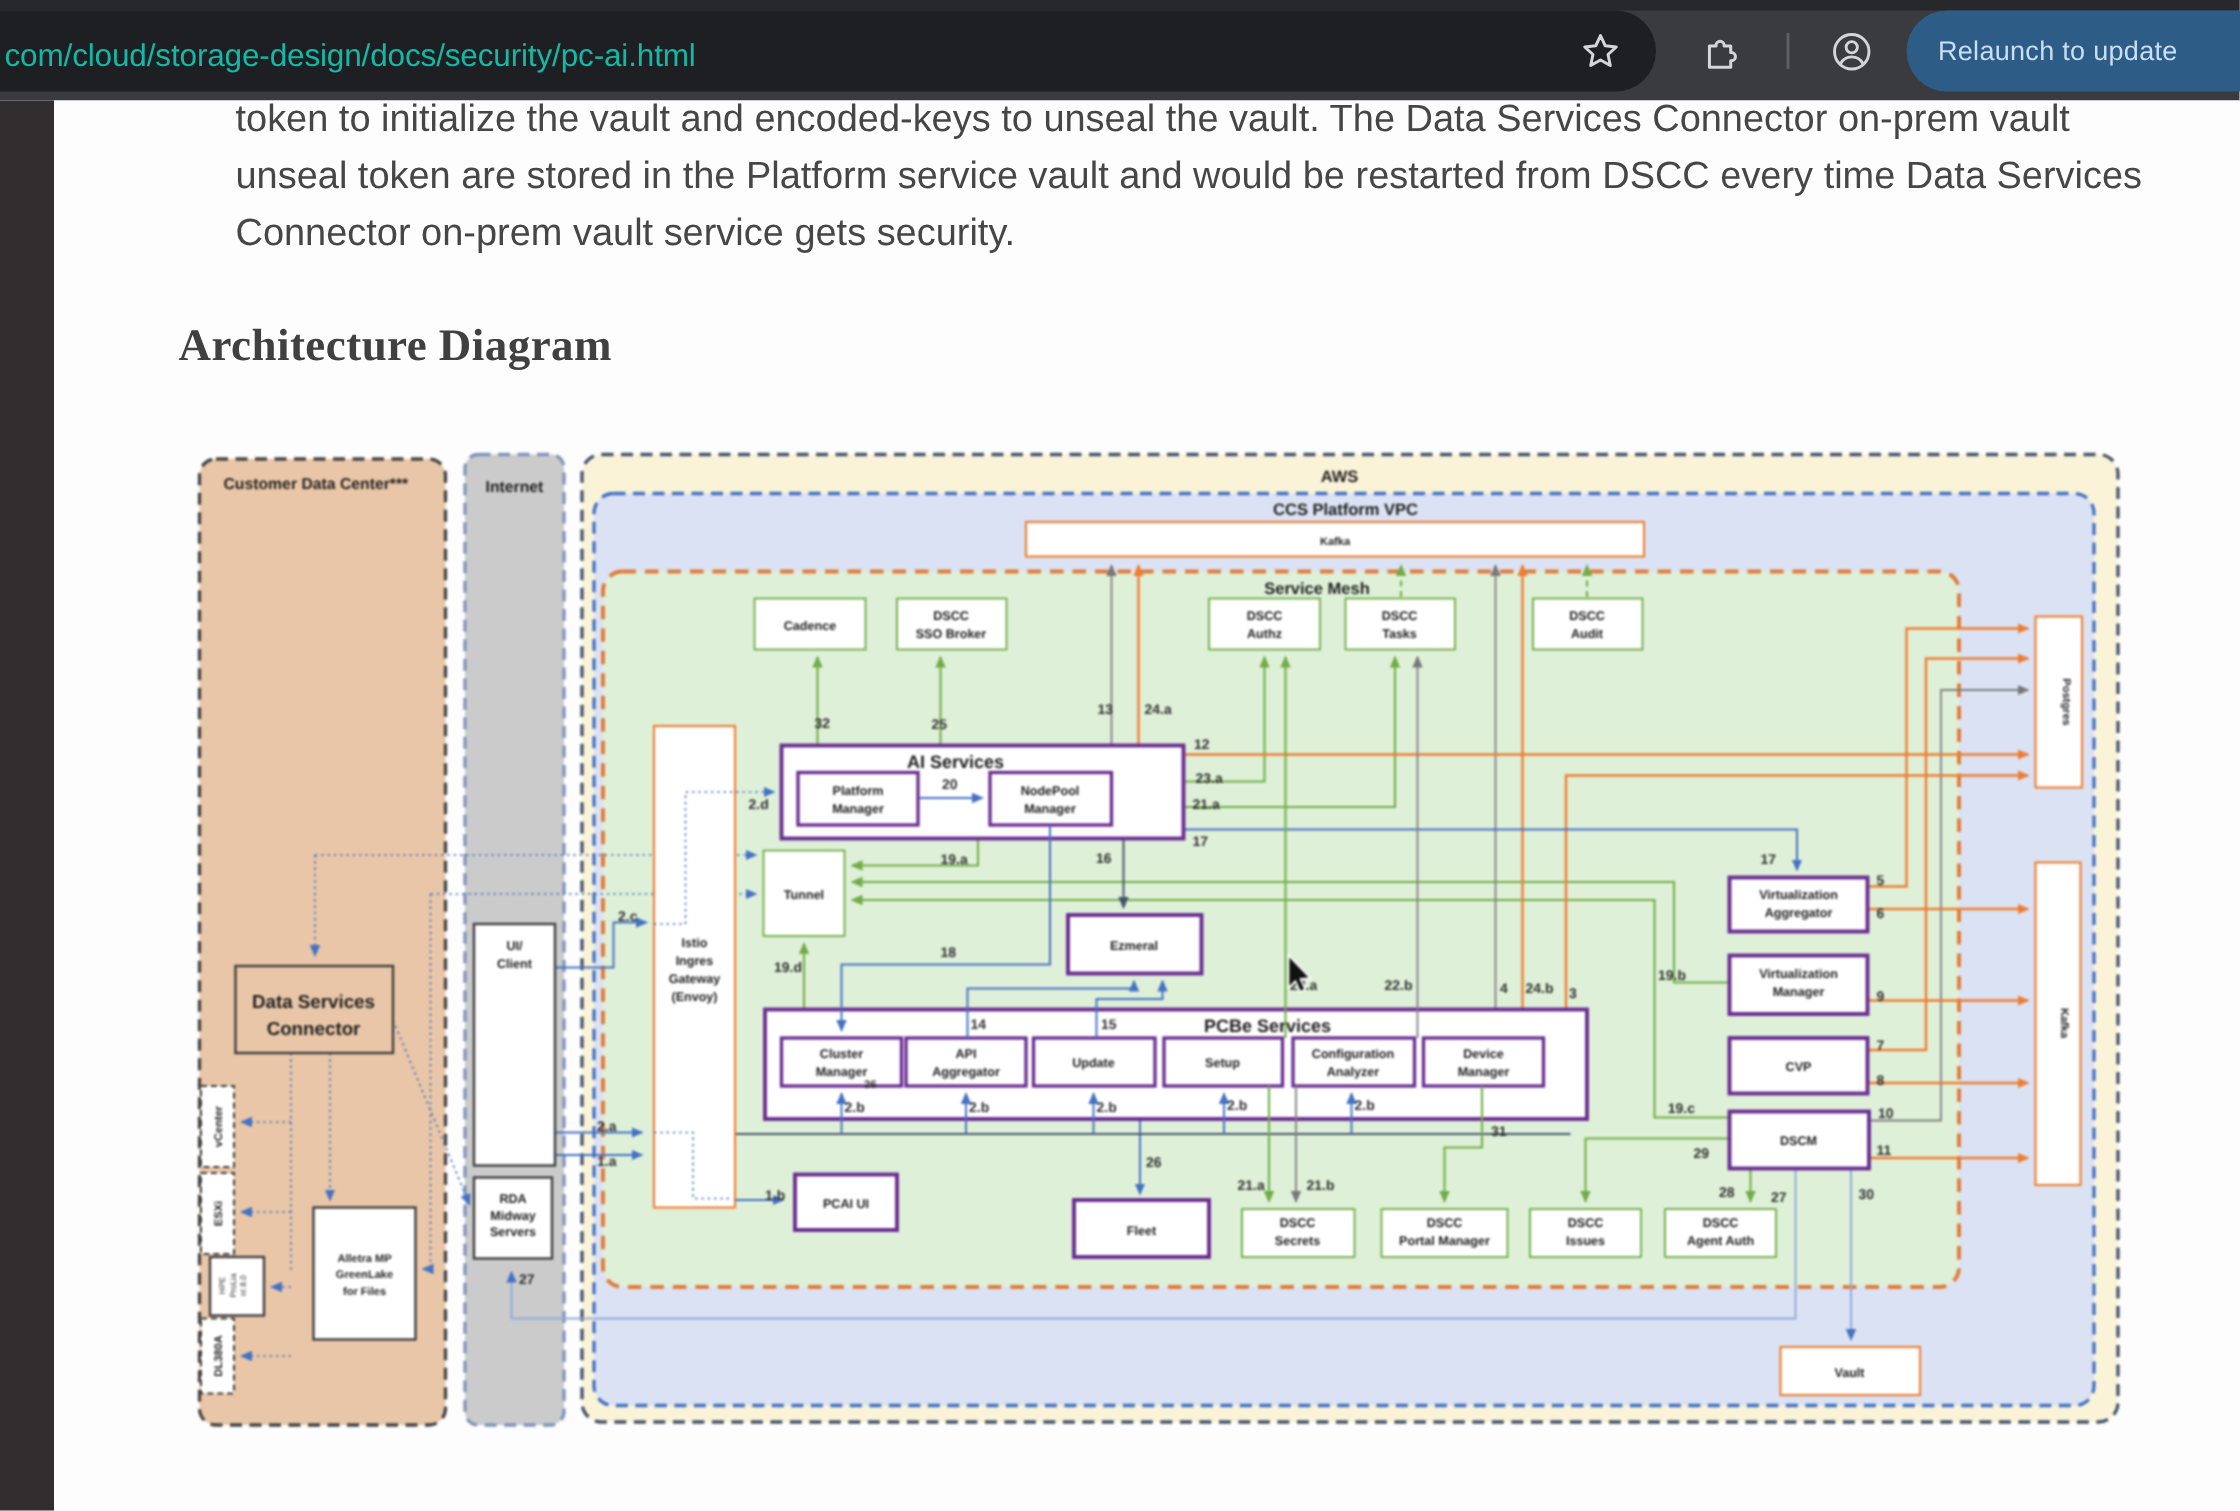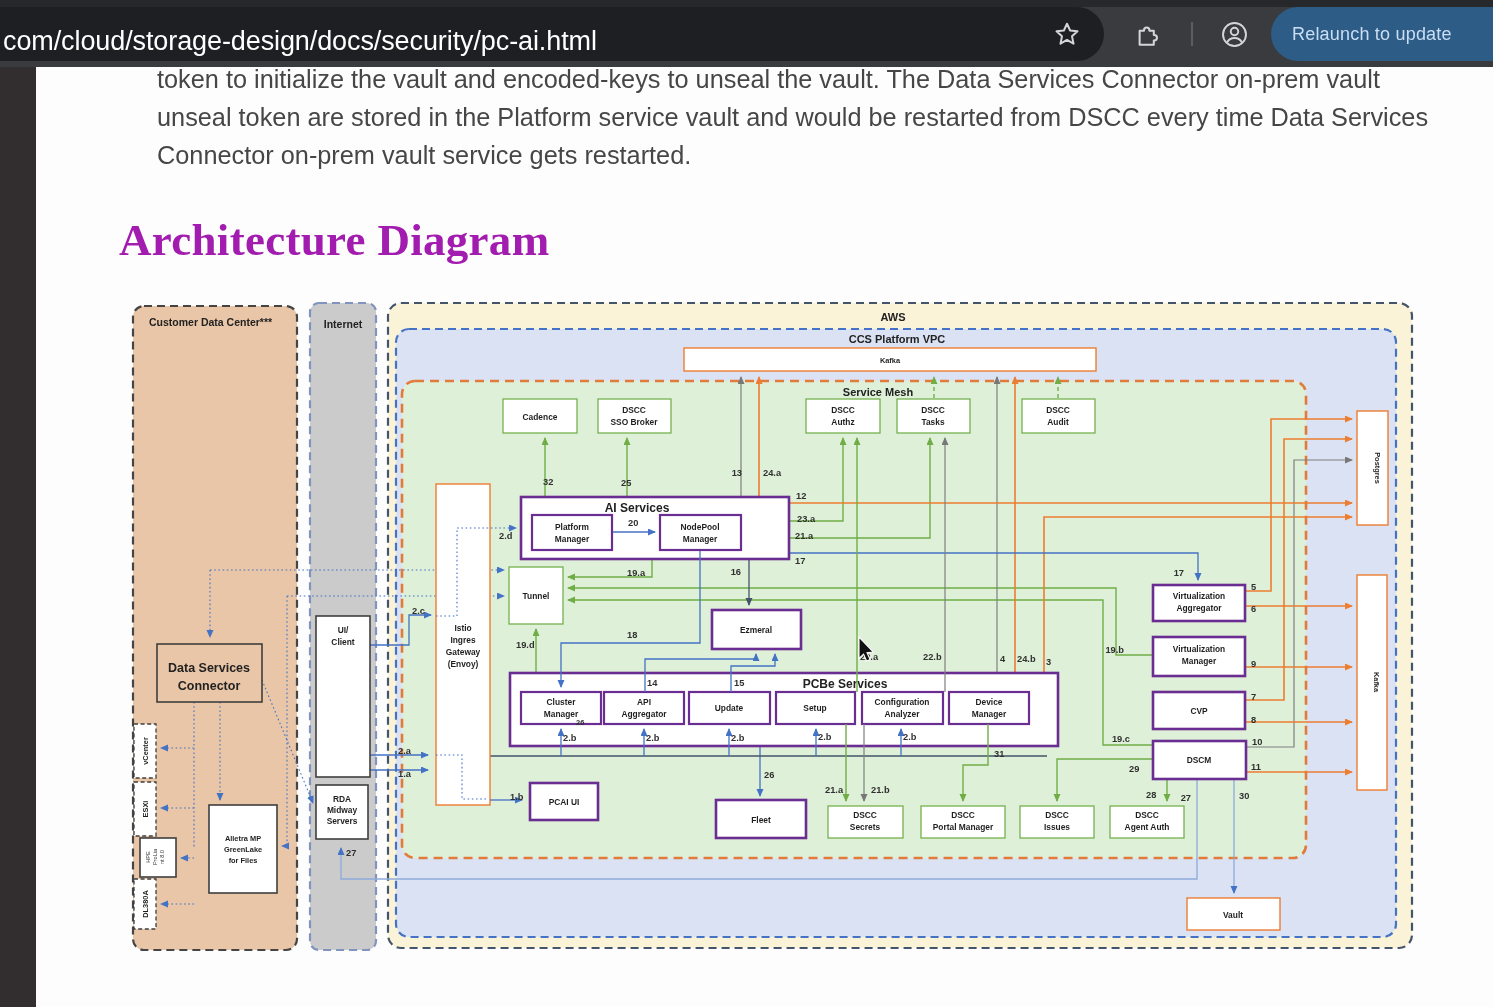--- a/index.html
+++ b/index.html
@@ -2,33 +2,33 @@
 <html><head>
 <meta charset="utf-8">
 <style>
   * { margin:0; padding:0; box-sizing:border-box; }
   html,body { width:1493px; height:1007px; overflow:hidden; background:#fff;
     font-family:"Liberation Sans", sans-serif; }
   #chrome { position:absolute; left:0; top:0; width:1493px; height:67px; background:#3a3b3e; }
   #chrometop { position:absolute; left:0; top:0; width:1493px; height:7px; background:#27282b; }
   #urlbar { position:absolute; left:-30px; top:7px; width:1134px; height:54px; background:#1e1f22;
     border-radius:27px; }
-  #urltext { position:absolute; left:33px; top:19px; color:#ffffff; font-size:27px; letter-spacing:-0.1px; }
+  #urltext { position:absolute; left:33px; top:19px; color:#14b8a6; font-size:21px; letter-spacing:-0.1px; }
   #star { position:absolute; left:1053px; top:20px; }
   #puzzle { position:absolute; left:1134px; top:21px; }
   #sep { position:absolute; left:1191px; top:22px; width:2px; height:24px; background:#5c5e62; }
   #person { position:absolute; left:1220px; top:20px; }
   #relaunch { position:absolute; left:1271px; top:7px; width:252px; height:54px; background:#2d5c87;
     border-radius:27px; color:#c9def4; font-size:18px; font-weight:500; line-height:54px;
     padding-left:21px; letter-spacing:0.2px; }
   #leftstrip { position:absolute; left:0; top:67px; width:36px; height:940px; background:#322e2f; }
   #page { position:absolute; left:36px; top:67px; width:1457px; height:940px; background:#fdfdfd; }
   .para { position:absolute; left:121px; width:1280px; color:#464646; font-size:25.3px; }
-  #h1 { position:absolute; left:83px; top:147px; color:#a21caf; font-family:"Liberation Serif", serif;
-    font-weight:700; font-size:45px; letter-spacing:0.3px; }
+  #h1 { position:absolute; left:83px; top:147px; color:#404040; font-family:"Liberation Serif", serif;
+    font-weight:700; font-size:30px; letter-spacing:0.3px; }
   #diagram { position:absolute; left:83px; top:226px; }
 </style>
 </head>
 <body>
 <div id="chrome">
   <div id="chrometop"></div>
   <div id="urlbar">
       <div id="urltext">com/cloud/storage-design/docs/security/pc-ai.html</div>
     </div>
   <svg id="star" width="28" height="28" viewBox="0 0 24 24" fill="none" stroke="#d3d5d9" stroke-width="1.7">
@@ -42,21 +42,21 @@
     <circle cx="12" cy="9.5" r="3.1"></circle>
     <path d="M5.8 18.6 a7 7 0 0 1 12.4 0"></path>
   </svg>
   <div id="sep"></div>
   <div id="relaunch">Relaunch to update</div>
 </div>
 <div id="leftstrip"></div>
 <div id="page">
   <div class="para" style="top:-2px;">token to initialize the vault and encoded-keys to unseal the vault. The Data Services Connector on-prem vault</div>
   <div class="para" style="top:36px;">unseal token are stored in the Platform service vault and would be restarted from DSCC every time Data Services</div>
-  <div class="para" style="top:74px;">Connector on-prem vault service gets restarted.</div>
+  <div class="para" style="top:74px;">Connector on-prem vault service gets security.</div>
   <div id="h1">Architecture Diagram</div>
   <svg id="diagram" width="1310" height="680" viewBox="119 293 1310 680" style="filter:blur(0.55px);">
   <defs>
     <marker id="mg" markerWidth="8" markerHeight="8" refX="7" refY="3.5" orient="auto" markerUnits="userSpaceOnUse">
       <path d="M0,0 L8,3.5 L0,7 Z" fill="#70ad47"></path>
         </marker>
     <marker id="mb" markerWidth="8" markerHeight="8" refX="7" refY="3.5" orient="auto" markerUnits="userSpaceOnUse">
       <path d="M0,0 L8,3.5 L0,7 Z" fill="#4472c4"></path>
         </marker>
     <marker id="mo" markerWidth="8" markerHeight="8" refX="7" refY="3.5" orient="auto" markerUnits="userSpaceOnUse">

